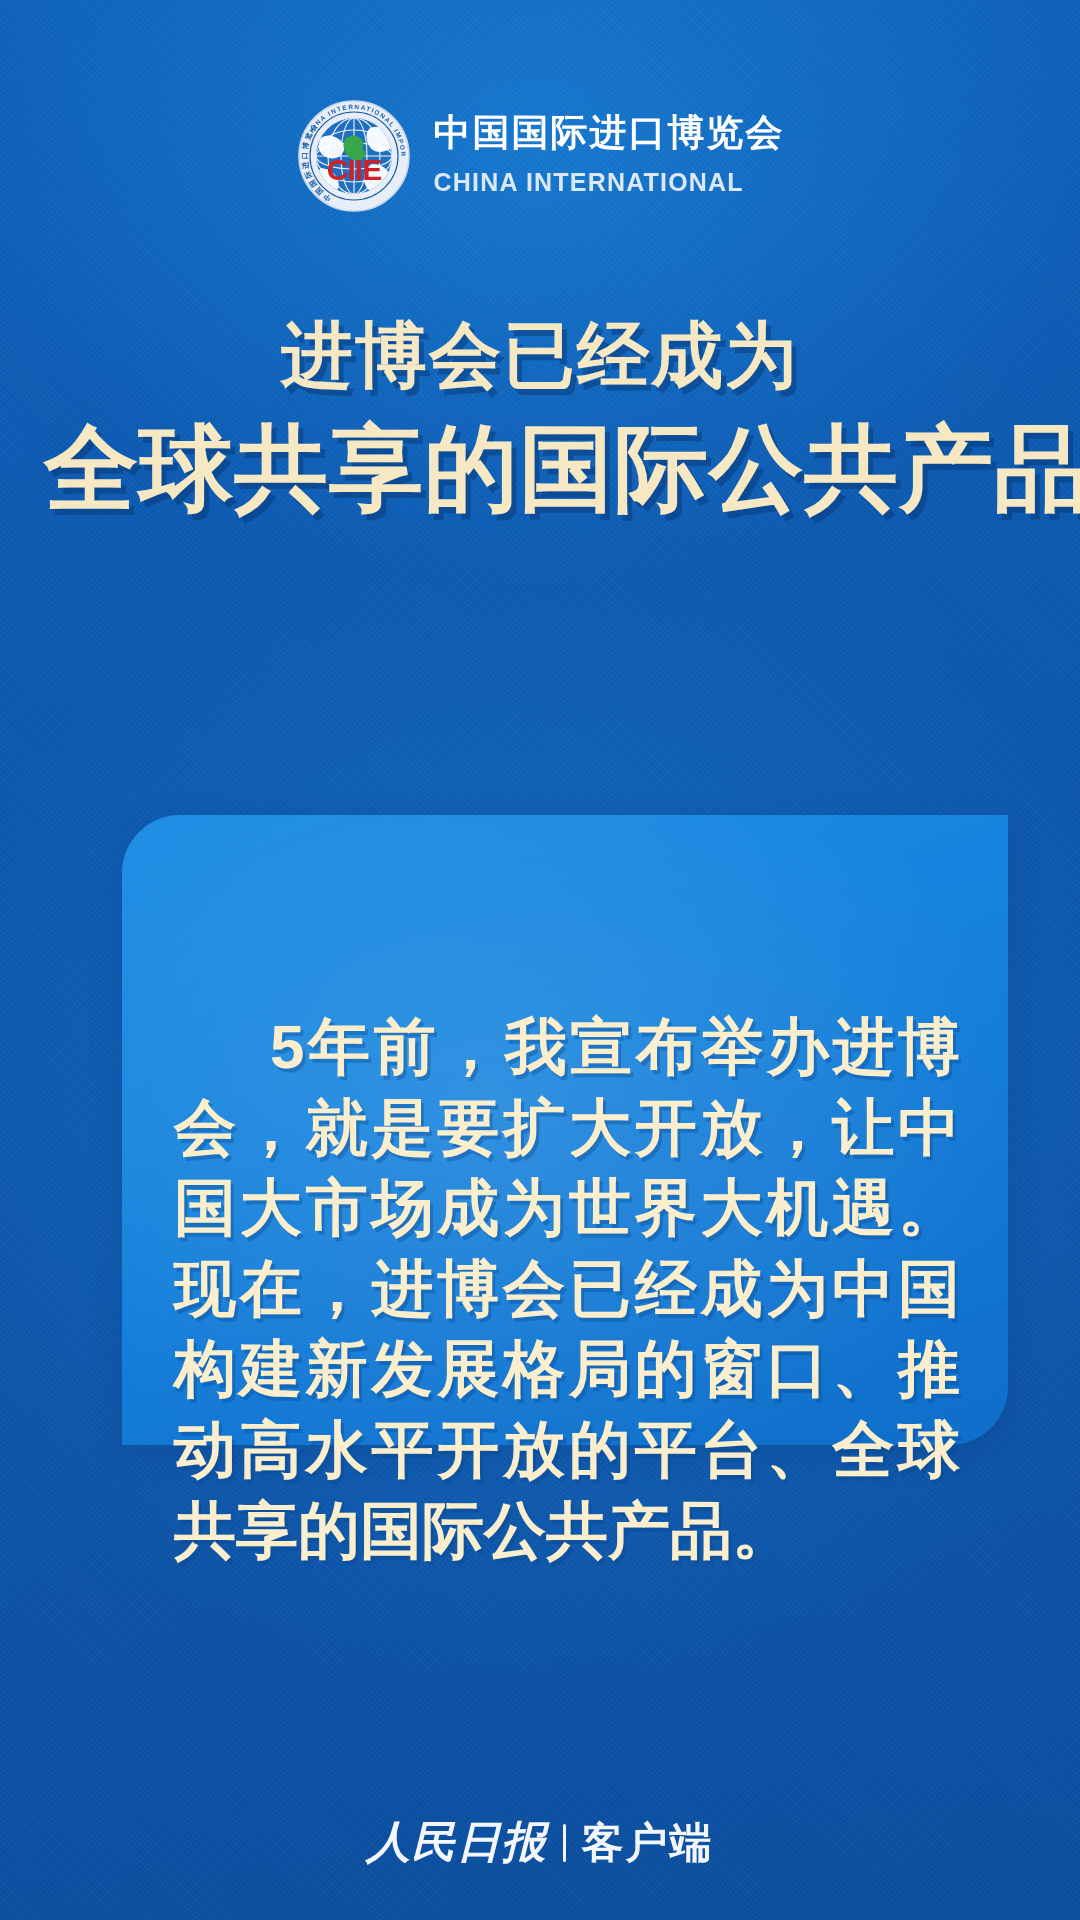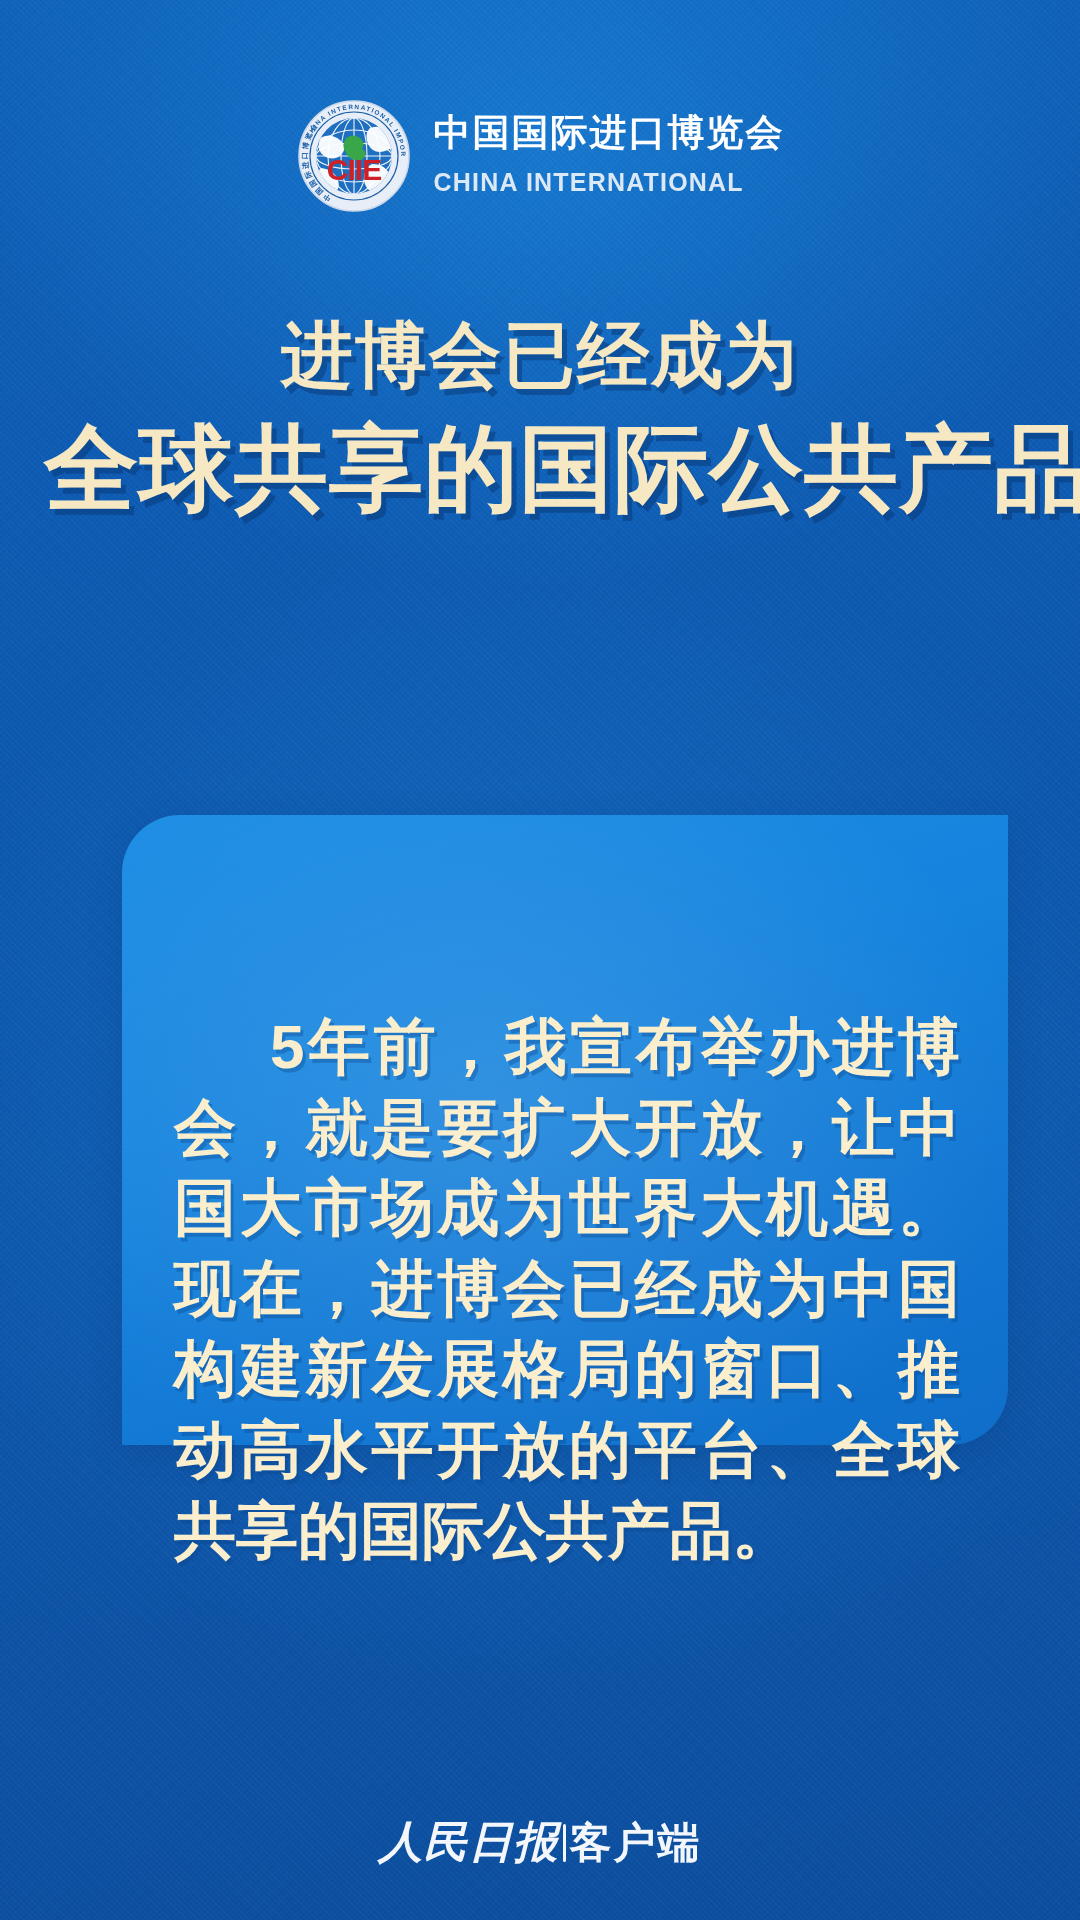--- a/index.html
+++ b/index.html
@@ -135,21 +135,21 @@
 
   
   .footer {
     position: absolute;
     left: 0;
     right: 0;
     bottom: 48px;
     display: flex;
     align-items: center;
     justify-content: center;
-    gap: 4px;
+    gap: 16px;
   }
   .footer-brand {
     font-family: "Liberation Serif", "DejaVu Serif", serif;
     font-size: 44px;
     font-weight: 700;
     font-style: italic;
     color: #f3f6fa;
     letter-spacing: 1px;
   }
   .footer-divider {

